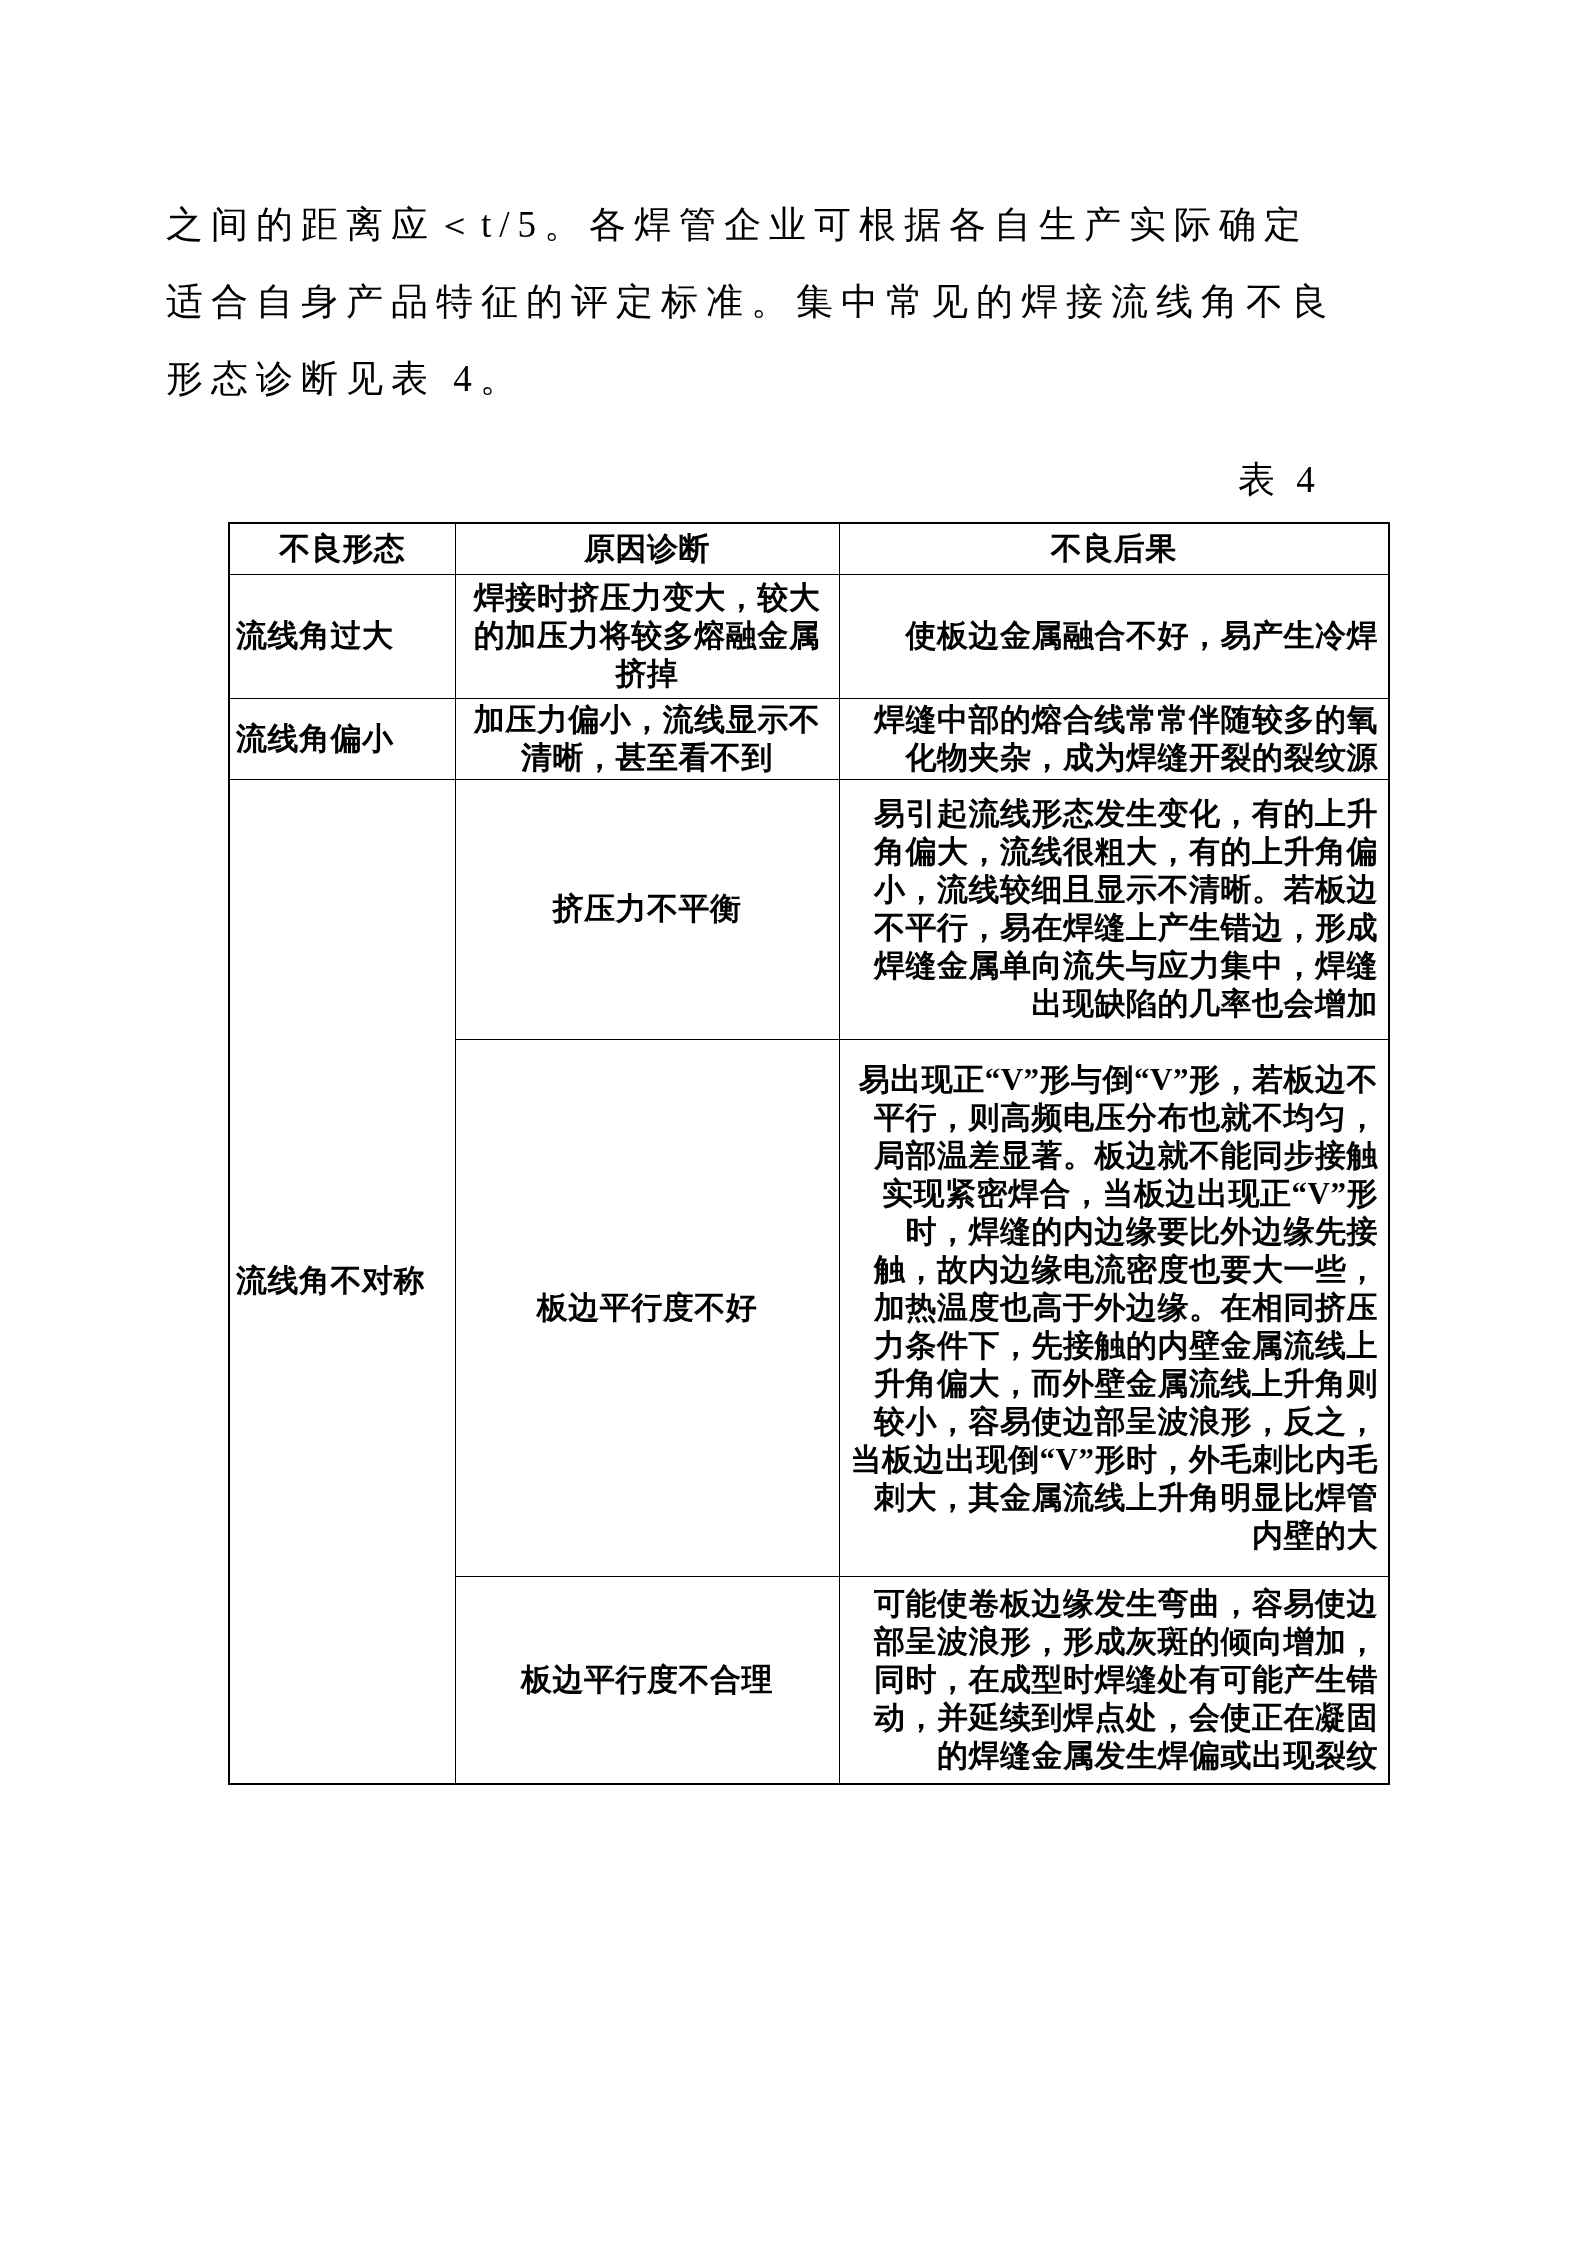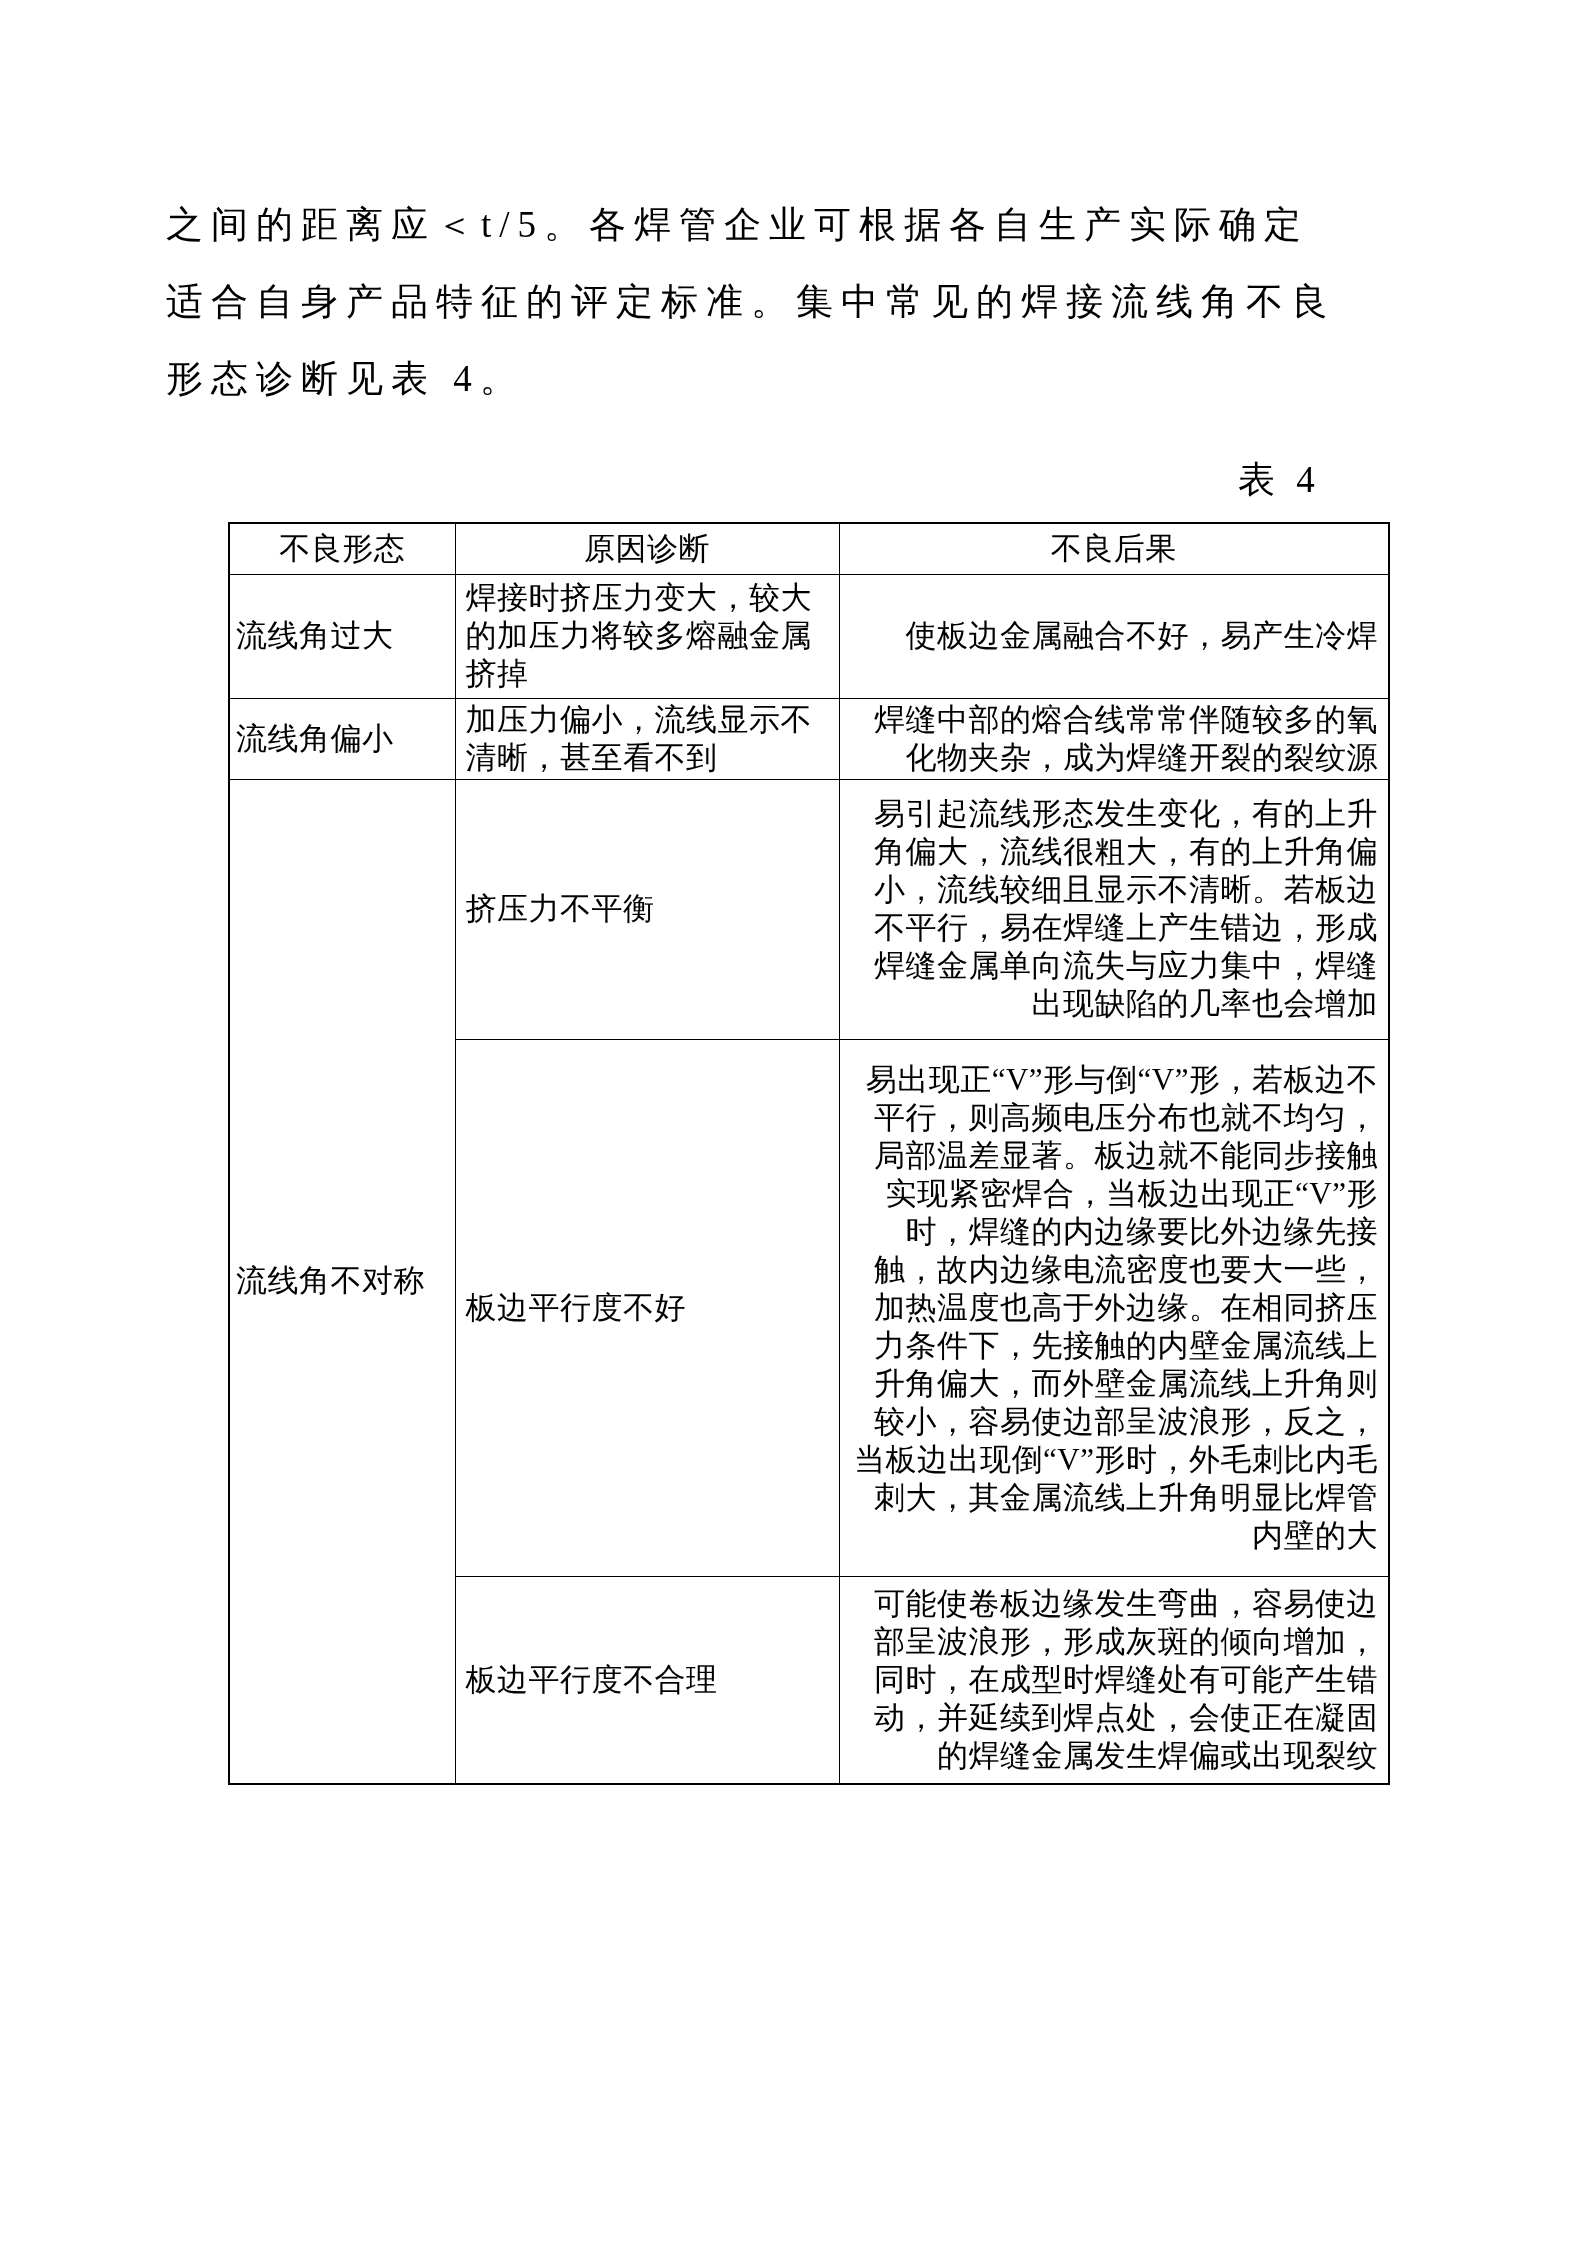--- a/index.html
+++ b/index.html
@@ -41,36 +41,36 @@
     border-collapse: collapse;
     table-layout: fixed;
     font-size: 31px;
     line-height: 38px;
     letter-spacing: 0.5px;
   }
   table.doc-table th,
   table.doc-table td {
     border: 1.5px solid #000000;
     vertical-align: middle;
-    font-weight: normal;
+    font-weight: bold;
     margin-left: 42px;
   }
   table.doc-table { border: 2px solid #000000; }
   col.col1 { width: 226px; }
   col.col2 { width: 384px; }
   col.col3 { width: 550px; }
   tr.r-header { height: 51px; }
   tr.r1 { height: 124px; }
   tr.r2 { height: 78px; }
   tr.r3a { height: 260px; }
   tr.r3b { height: 537px; }
   tr.r3c { height: 208px; }
   th.hcell { text-align: center; }
   td.c1 { text-align: left; padding: 16px 6px; }
-  td.c2 { text-align: left; padding: 2px 10px; }
+  td.c2 { text-align: center; padding: 2px 10px; }
   td.c3 { text-align: right; padding: 2px 10px; }
 </style>
 </head>
 <body>
 
 <div class="page">
 
   <div class="paragraph">
     <div class="para-line">之间的距离应＜t/5。各焊管企业可根据各自生产实际确定</div>
     <div class="para-line">适合自身产品特征的评定标准。集中常见的焊接流线角不良</div>

